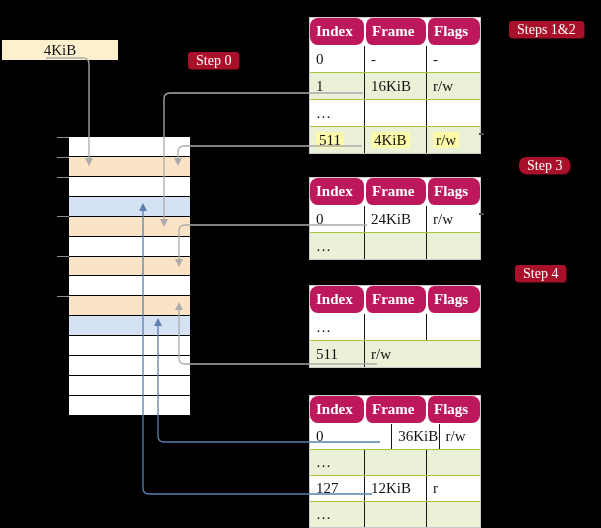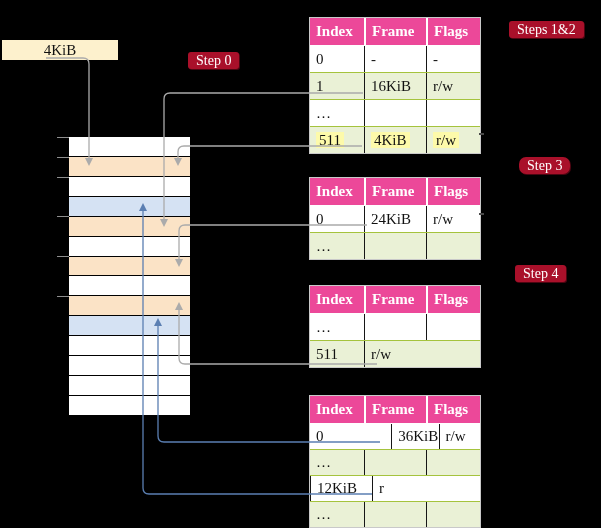--- a/index.html
+++ b/index.html
@@ -28,21 +28,21 @@
   .tick{position:absolute;left:57px;width:12px;height:1px;background:#8f8f8f;}
   .pt{
     position:absolute;left:309px;width:172px;border:1px solid #c9c9c9;
     box-sizing:border-box;background:#fff;z-index:1;
   }
   .pt-row{display:flex;box-sizing:border-box;overflow:hidden;}
   .pt-cell{
     box-sizing:border-box;padding-left:6px;overflow:hidden;white-space:nowrap;
     font-size:15px;color:#111;
   }
-  .pt-head .pt-cell{background:#ec4899;color:#fff;font-weight:bold;}
+  .pt-head .pt-cell{background:#be185d;color:#fff;font-weight:bold;border-radius:8px;}
   .hl{background:#fdfaaa;padding:0 3px;}
   #overlay{position:absolute;left:0;top:0;z-index:10;pointer-events:none;}
 </style>
 </head>
 <body>
 
 <div id="canvas">
 
   <div class="frame-box">4KiB</div>
 
@@ -163,20 +163,21 @@
         <div class="pt-cell" style="width: 54px; line-height: 25px;"><span>0</span></div>
         <div class="pt-cell" style="width: 62px; line-height: 25px; border-left: 1px solid rgb(22, 22, 22); margin-left: 40px;"><span>36KiB</span></div>
         <div class="pt-cell" style="width: 54px; line-height: 25px; border-left: 1px solid rgb(22, 22, 22);"><span>r/w</span></div>
       </div>
       <div class="pt-row" style="height: 26px; background: rgb(234, 241, 214); border-top: 1px solid rgb(165, 195, 61);">
         <div class="pt-cell" style="width: 54px; line-height: 25px;"><span>…</span></div>
         <div class="pt-cell" style="width: 62px; line-height: 25px; border-left: 1px solid rgb(22, 22, 22);"><span></span></div>
         <div class="pt-cell" style="width: 54px; line-height: 25px; border-left: 1px solid rgb(22, 22, 22);"><span></span></div>
       </div>
       <div class="pt-row" style="height: 26px; background: rgb(255, 255, 255); border-top: 1px solid rgb(165, 195, 61);">
+        <div class="pt-cell" style="width: 54px; line-height: 25px;"><span>127</span></div>
         <div class="pt-cell" style="width: 62px; line-height: 25px; border-left: 1px solid rgb(22, 22, 22);"><span>12KiB</span></div>
         <div class="pt-cell" style="width: 54px; line-height: 25px; border-left: 1px solid rgb(22, 22, 22);"><span>r</span></div>
       </div>
       <div class="pt-row" style="height: 26px; background: rgb(234, 241, 214); border-top: 1px solid rgb(165, 195, 61);">
         <div class="pt-cell" style="width: 54px; line-height: 25px;"><span>…</span></div>
         <div class="pt-cell" style="width: 62px; line-height: 25px; border-left: 1px solid rgb(22, 22, 22);"><span></span></div>
         <div class="pt-cell" style="width: 54px; line-height: 25px; border-left: 1px solid rgb(22, 22, 22);"><span></span></div>
       </div>
     </div>
   </div>

